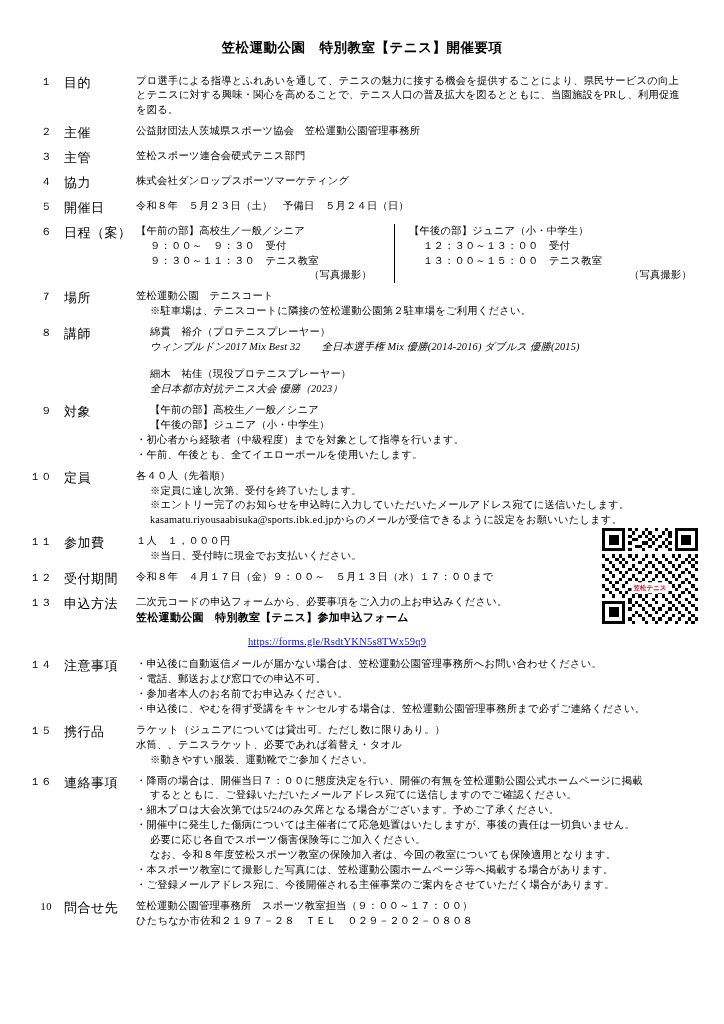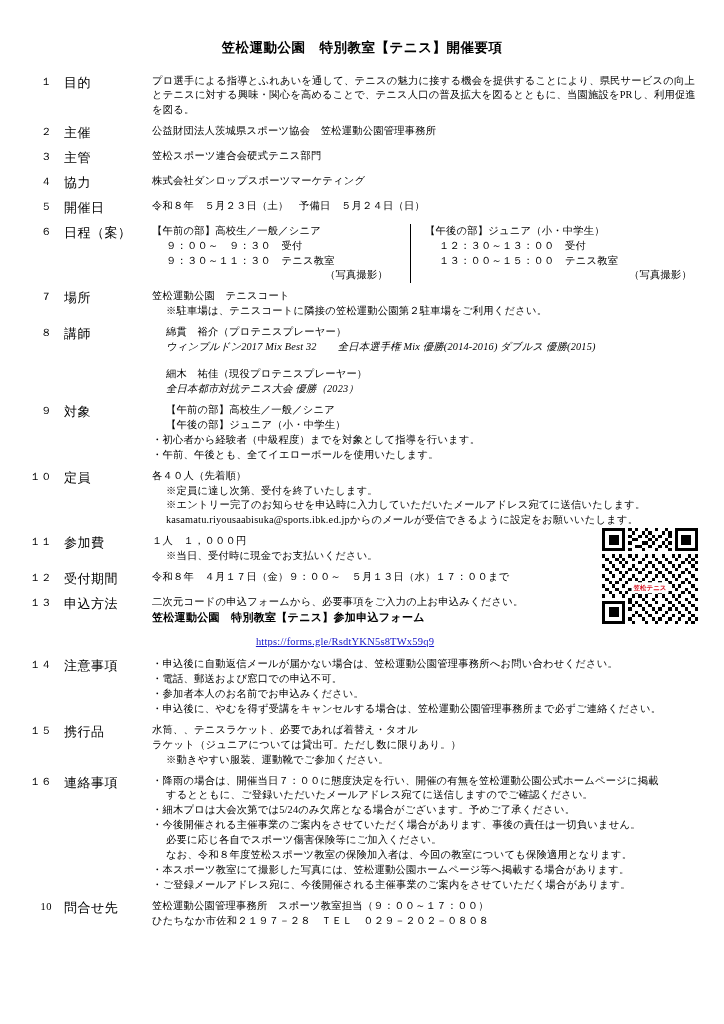--- a/index.html
+++ b/index.html
@@ -49,21 +49,20 @@
     flex: none;
     padding-left: 12px;
     box-sizing: border-box;
     font-size: 13px;
     letter-spacing: 0.5px;
   }
   .body {
     flex: 1 1 auto;
     font-size: 10.3px;
     letter-spacing: 0.2px;
-    margin-left: 16px;
   }
   .body p {
     margin: 0;
   }
   .indent1 {
     padding-left: 14px;
   }
   .two-col {
     display: flex;
     align-items: flex-start;
@@ -531,34 +530,34 @@
       <p>・電話、郵送および窓口での申込不可。</p>
       <p>・参加者本人のお名前でお申込みください。</p>
       <p>・申込後に、やむを得ず受講をキャンセルする場合は、笠松運動公園管理事務所まで必ずご連絡ください。</p>
     </div>
   </div>
 
   <div class="row">
     <div class="num">１５</div>
     <div class="label">携行品</div>
     <div class="body tight">
+      <p>ラケット（ジュニアについては貸出可。ただし数に限りあり。）</p>
       <p>水筒、、テニスラケット、必要であれば着替え・タオル</p>
-      <p>ラケット（ジュニアについては貸出可。ただし数に限りあり。）</p>
       <p class="indent1">※動きやすい服装、運動靴でご参加ください。</p>
     </div>
   </div>
 
   <div class="row">
     <div class="num">１６</div>
     <div class="label">連絡事項</div>
     <div class="body tight">
       <p>・降雨の場合は、開催当日７：００に態度決定を行い、開催の有無を笠松運動公園公式ホームページに掲載</p>
       <p class="indent1">するとともに、ご登録いただいたメールアドレス宛てに送信しますのでご確認ください。</p>
       <p>・細木プロは大会次第では5/24のみ欠席となる場合がございます。予めご了承ください。</p>
-      <p>・今後開催される主催事業のご案内をさせていただく場合があります、事後の責任は一切負いません。</p>
+      <p>・開催中に発生した傷病については主催者にて応急処置はいたしますが、事後の責任は一切負いません。</p>
       <p class="indent1">必要に応じ各自でスポーツ傷害保険等にご加入ください。</p>
       <p class="indent1">なお、令和８年度笠松スポーツ教室の保険加入者は、今回の教室についても保険適用となります。</p>
       <p>・本スポーツ教室にて撮影した写真には、笠松運動公園ホームページ等へ掲載する場合があります。</p>
       <p>・ご登録メールアドレス宛に、今後開催される主催事業のご案内をさせていただく場合があります。</p>
     </div>
   </div>
 
   <div class="row">
     <div class="num">10</div>
     <div class="label">問合せ先</div>

